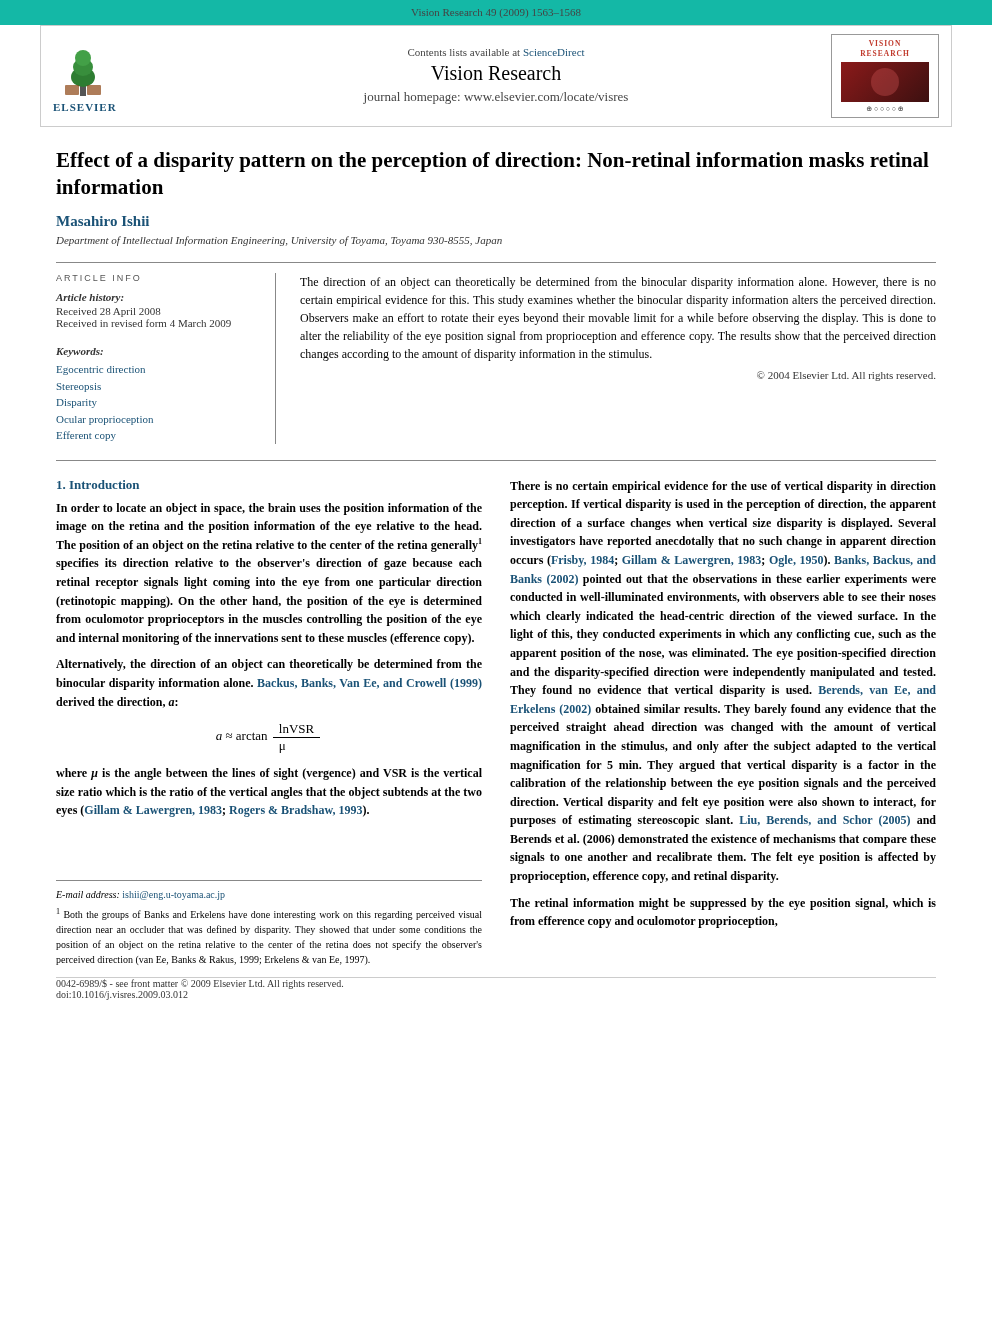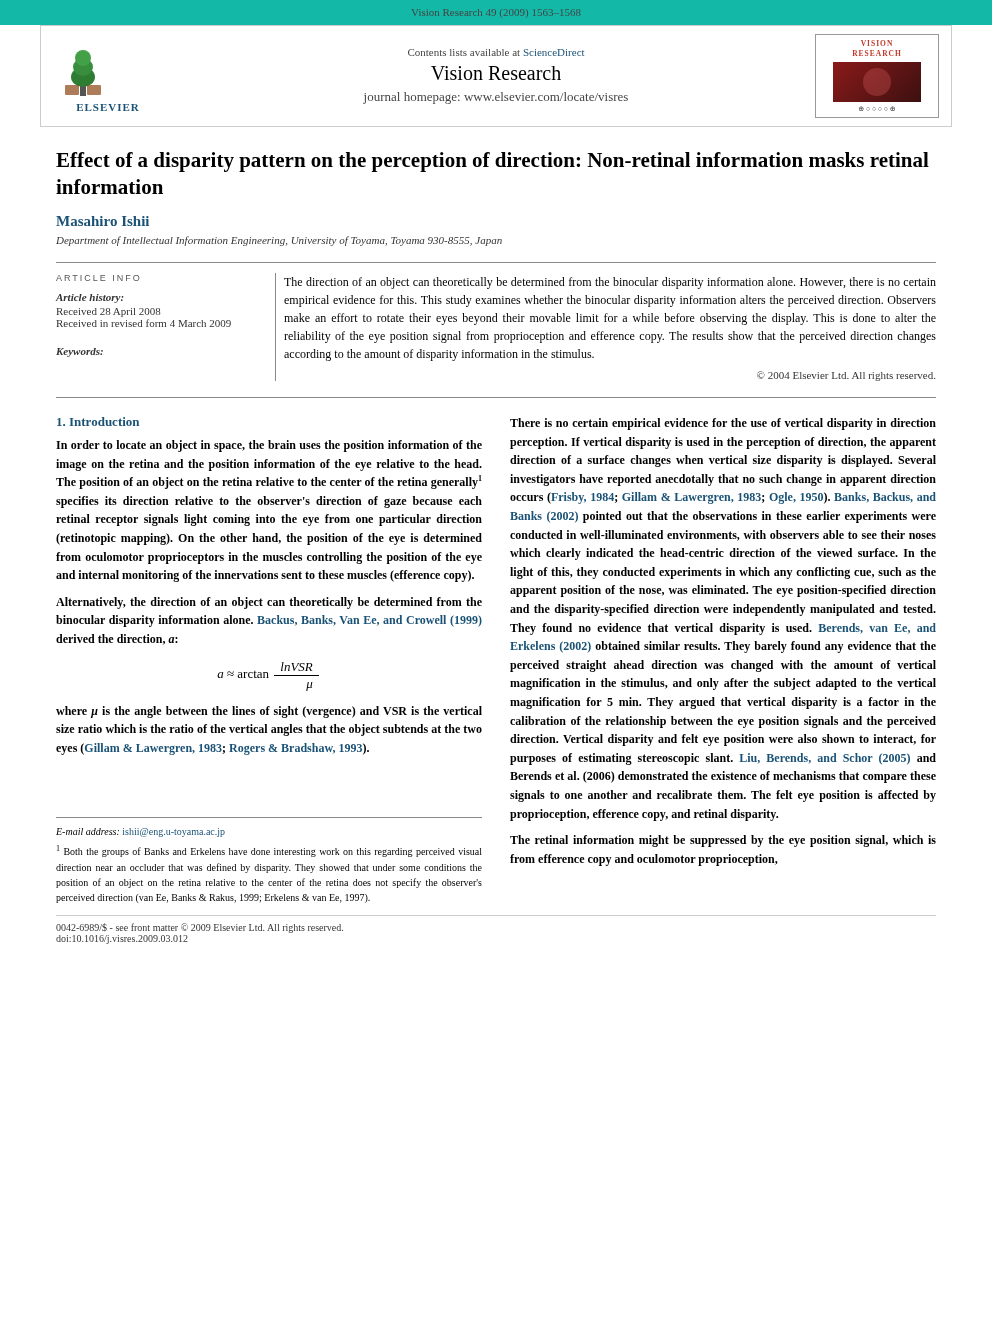--- a/index.html
+++ b/index.html
@@ -49,21 +49,21 @@
     .author-affiliation {
       font-size: 11px;
       font-style: italic;
       color: #333;
       margin-bottom: 16px;
     }
 
     
     .info-abstract-row {
       display: flex;
-      gap: 8px;
+      gap: 24px;
       margin-bottom: 16px;
       border-top: 1px solid #888;
       padding-top: 10px;
     }
     .article-info-col {
       width: 220px;
       flex-shrink: 0;
       border-right: 1px solid #888;
       padding-right: 12px;
     }
@@ -163,21 +163,20 @@
       line-height: 1.5;
       text-align: justify;
     }
 
     
     .bottom-note {
       margin-top: 10px;
       font-size: 10px;
       color: #333;
       border-top: 1px solid #ccc;
-      padding-top: 6px;
     }
 
     sup {
       font-size: 8px;
     }
   </style>
 </head>
 <body>
 
 <div class="top-bar">
@@ -192,34 +191,34 @@
       <svg width="60" height="60" viewBox="0 0 60 60">
         <rect x="27" y="45" width="6" height="12" fill="#555"></rect>
         <ellipse cx="30" cy="38" rx="12" ry="10" fill="#2e7d32"></ellipse>
         <ellipse cx="30" cy="28" rx="10" ry="9" fill="#388e3c"></ellipse>
         <ellipse cx="30" cy="19" rx="8" ry="8" fill="#43a047"></ellipse>
 
         <rect x="12" y="46" width="14" height="10" rx="1" fill="#8B4513" opacity="0.7"></rect>
         <rect x="34" y="46" width="14" height="10" rx="1" fill="#8B4513" opacity="0.7"></rect>
       </svg>
     </div>
-    <div style="font-size:11px; font-weight:bold; color:#1a5276; letter-spacing:1px; margin-top:2px;text-align:center;">ELSEVIER</div>
+    <div style="font-size:11px; font-weight:bold; color:#1a5276; letter-spacing:1px; margin-top:2px;">ELSEVIER</div>
   </div>
 
   <div style="flex:1; text-align:center;">
     <div style="font-size:11px; color:#444; margin-bottom:4px;">
       <span>Contents lists available at</span>
       <span style="color:#1a5276;">ScienceDirect</span>
     </div>
     <div style="font-size:20px; font-family:'Times New Roman',serif; margin-bottom:4px;">Vision Research</div>
     <div style="font-size:13px; color:#444;">journal homepage: www.elsevier.com/locate/visres</div>
   </div>
 
   <div style="width:110px; display:flex; flex-direction:column; align-items:flex-end;">
-    <div style="border:1px solid #999; padding:4px 6px; width:124px; text-align:center;">
+    <div style="border:1px solid #999; padding:4px 6px; width:108px; text-align:center;">
       <div style="font-size:7.5px; font-weight:bold; color:#c0392b; letter-spacing:1px; line-height:1.3;">VISION<br>RESEARCH</div>
       <div style="width:88px; height:40px; background:linear-gradient(135deg,#8B1A1A 0%,#3c1010 100%); margin:3px auto; position:relative; overflow:hidden;">
         <div style="position:absolute;top:50%;left:50%;transform:translate(-50%,-50%);width:28px;height:28px;border-radius:50%;background:rgba(200,80,80,0.4);"></div>
       </div>
       <div style="font-size:7px; color:#333;">⊕ ○ ○ ○ ○ ⊕</div>
     </div>
   </div>
 </div>
 
 <div class="main-content">
@@ -235,20 +234,27 @@
 
     <div class="article-info-col">
       <div class="section-label">ARTICLE INFO</div>
 
       <div class="info-subheading">Article history:</div>
       <div class="info-text">Received 28 April 2008</div>
       <div class="info-text">Received in revised form 4 March 2009</div>
 
       <div style="margin-top: 16px;">
         <div class="info-subheading">Keywords:</div>
+        <ul class="keywords-list">
+          <li>Egocentric direction</li>
+          <li>Stereopsis</li>
+          <li>Disparity</li>
+          <li>Ocular proprioception</li>
+          <li>Efferent copy</li>
+        </ul>
       </div>
     </div>
 
     <div class="abstract-col">
       <p class="abstract-text">The direction of an object can theoretically be determined from the binocular disparity information alone. However, there is no certain empirical evidence for this. This study examines whether the binocular disparity information alters the perceived direction. Observers make an effort to rotate their eyes beyond their movable limit for a while before observing the display. This is done to alter the reliability of the eye position signal from proprioception and efference copy. The results show that the perceived direction changes according to the amount of disparity information in the stimulus.</p>
       <div class="abstract-copyright">© 2004 Elsevier Ltd. All rights reserved.</div>
     </div>
   </div>
 
   <hr class="divider">
@@ -261,21 +267,21 @@
       <p class="body-text">
         In order to locate an object in space, the brain uses the position information of the image on the retina and the position information of the eye relative to the head. The position of an object on the retina relative to the center of the retina generally<sup>1</sup> specifies its direction relative to the observer's direction of gaze because each retinal receptor signals light coming into the eye from one particular direction (retinotopic mapping). On the other hand, the position of the eye is determined from oculomotor proprioceptors in the muscles controlling the position of the eye and internal monitoring of the innervations sent to these muscles (efference copy).
       </p>
 
       <p class="body-text">
         Alternatively, the direction of an object can theoretically be determined from the binocular disparity information alone. <span class="link-text">Backus, Banks, Van Ee, and Crowell (1999)</span> derived the direction, <em>a</em>:
       </p>
 
       <div class="formula-block">
         <span style="font-style:italic;">a</span> ≈ arctan
-        <span style="display:inline-flex; flex-direction:column; align-items:flex-end; vertical-align:middle; font-style:italic; margin: 0 2px;">
+        <span style="display:inline-flex; flex-direction:column; align-items:flex-start; vertical-align:middle; margin: 0 2px;">
           <span style="padding: 0 6px; border-bottom: 1px solid #000;">lnVSR</span>
           <span style="padding: 0 6px;">μ</span>
         </span>
       </div>
 
       <p class="body-text">
         where <em>μ</em> is the angle between the lines of sight (vergence) and VSR is the vertical size ratio which is the ratio of the vertical angles that the object subtends at the two eyes (<span class="link-text">Gillam &amp; Lawergren, 1983</span>; <span class="link-text">Rogers &amp; Bradshaw, 1993</span>).
       </p>
 
       <div style="margin-top: 60px;">

